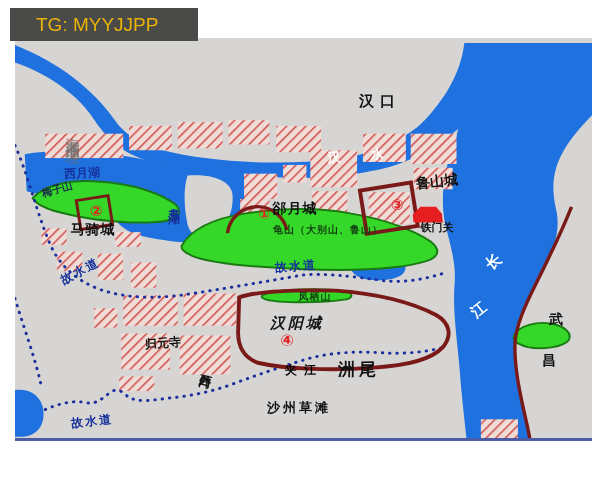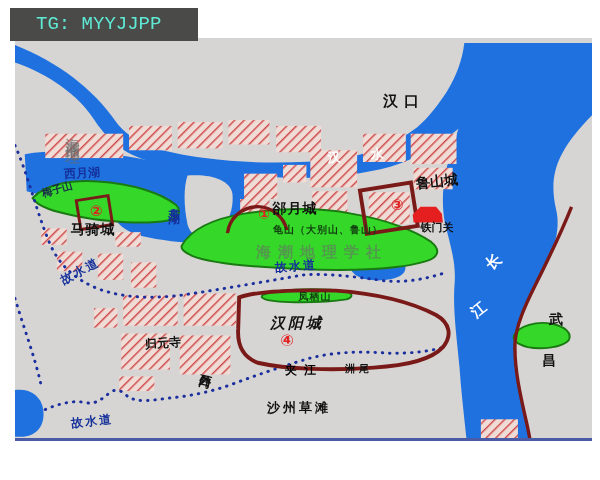--- a/index.html
+++ b/index.html
@@ -7,22 +7,22 @@
          font-family:"DejaVu Sans",sans-serif;}
   #map{position:absolute;left:15px;top:38px;width:577px;height:400px;background:#d7d5d3;
        overflow:hidden;border-bottom:3px solid #4a5ca6;}
   #map svg{position:absolute;left:0;top:0;}
   .lbl{position:absolute;transform:translate(-50%,-50%);white-space:nowrap;line-height:1;
        font-family:"DejaVu Sans",sans-serif;font-weight:bold;color:#111;}
   .vert{writing-mode:vertical-rl;}
   .navy{color:#15309a;}
   .marker{color:#e02222;font-weight:bold;}
   .wm{color:rgba(105,105,105,0.58);font-weight:bold;}
-  .banner{position:absolute;background:#4a4a49;color:#5eead4;
-          font-family:Liberation Mono, monospace;}
+  .banner{position:absolute;background:#4a4a49;color:#eab308;
+          font-family:Liberation Sans, sans-serif;}
   #banner-tl{left:10px;top:8px;width:188px;height:33px;font-size:19px;line-height:33px;
              padding-left:26px;box-sizing:border-box;}
   #banner-br{left:378px;top:445px;width:222px;height:35px;font-size:18px;line-height:35px;
              text-align:center;}
 </style>
 </head>
 <body>
 
 <div id="stage">
 
@@ -127,45 +127,44 @@
         <path stroke-width="3.5" d="
           M586,206 C 578,226 566,252 549,286 C 538,308 529,328 528,346 C 527,372 534,402 540,428
           C 543,442 545,452 546,462"></path>
         <path stroke-width="3.5" d="M233,233 A31,31 0 0 1 294,230"></path>
         <rect stroke-width="3" x="80" y="197" width="33" height="30" transform="rotate(-9 96 212)"></rect>
         <rect stroke-width="4" x="372" y="185" width="53" height="45" transform="rotate(-9 398 207)"></rect>
       </g>
       <path fill="#e51f1f" d="M423,214 L431,206 L447,206 L453,213 L454,222 L424,222 Z"></path>
     </svg>
 
-    <div class="lbl" style="left:365px;top:63px;font-size:15px;letter-spacing:6px;margin-left:24px;">汉口</div>
+    <div class="lbl" style="left:365px;top:63px;font-size:15px;letter-spacing:6px;">汉口</div>
     <div class="lbl" style="left:347px;top:117px;font-size:13px;color:#fff;letter-spacing:13px;transform:translate(-50%,-50%) rotate(-4deg);">汉 水</div>
     <div class="lbl navy" style="left:67px;top:135px;font-size:12px;transform:translate(-50%,-50%) rotate(-3deg);">西月湖</div>
     <div class="lbl navy vert" style="left:159px;top:163px;font-size:12px;letter-spacing:2px;">东月湖</div>
     <div class="lbl" style="left:42px;top:151px;font-size:10.5px;color:#1a2a4a;transform:translate(-50%,-50%) rotate(-16deg);">梅子山</div>
     <div class="lbl marker" style="left:81px;top:173px;font-size:15px;">②</div>
     <div class="lbl" style="left:78px;top:191px;font-size:14px;letter-spacing:1px;">马骑城</div>
     <div class="lbl" style="left:280px;top:154px;font-size:14px;letter-spacing:1px;margin-top:16px;">郤月城</div>
     <div class="lbl marker" style="left:249px;top:176px;font-size:14px;">①</div>
     <div class="lbl" style="left:422px;top:143px;font-size:14px;transform:translate(-50%,-50%) rotate(-6deg);">鲁山城</div>
     <div class="lbl marker" style="left:382px;top:167px;font-size:15px;">③</div>
     <div class="lbl" style="left:422px;top:189px;font-size:11px;">铁门关</div>
     <div class="lbl" style="left:313px;top:192px;font-size:10px;color:#123f10;letter-spacing:1px;">龟山（大别山、鲁山）</div>
-    <div class="lbl wm" style="left:307px;top:214px;font-size:15px;letter-spacing:7px;">海潮地理学社</div>
     <div class="lbl wm vert" style="left:58px;top:97px;font-size:14px;letter-spacing:4px;">海潮地理</div>
     <div class="lbl navy" style="left:65px;top:233px;font-size:12px;letter-spacing:2px;transform:translate(-50%,-50%) rotate(-28deg);">故水道</div>
     <div class="lbl navy" style="left:281px;top:228px;font-size:12px;letter-spacing:2px;transform:translate(-50%,-50%) rotate(-4deg);">故水道</div>
     <div class="lbl navy" style="left:77px;top:383px;font-size:12px;letter-spacing:2px;transform:translate(-50%,-50%) rotate(-6deg);">故水道</div>
     <div class="lbl" style="left:300px;top:259px;font-size:10px;color:#123f10;letter-spacing:1px;">凤栖山</div>
     <div class="lbl" style="left:282px;top:285px;font-size:15px;letter-spacing:3px;font-style:italic;">汉阳城</div>
     <div class="lbl marker" style="left:272px;top:303px;font-size:16px;">④</div>
     <div class="lbl" style="left:148px;top:305px;font-size:12px;transform:translate(-50%,-50%) rotate(-4deg);">归元寺</div>
     <div class="lbl vert" style="left:194px;top:328px;font-size:12px;transform:translate(-50%,-50%) rotate(14deg);">西门外</div>
     <div class="lbl" style="left:289px;top:332px;font-size:12px;color:#000000;letter-spacing:7px;">夹江</div>
-    <div class="lbl" style="left:344px;top:331px;font-size:10px;letter-spacing:4px;">洲尾</div>
+    <div class="lbl" style="left:344px;top:331px;font-size:17px;letter-spacing:4px;">洲尾</div>
     <div class="lbl" style="left:284px;top:369px;font-size:13px;letter-spacing:3px;">沙州草滩</div>
     <div class="lbl" style="left:479px;top:224px;font-size:15px;color:#fff;transform:translate(-50%,-50%) rotate(-38deg);">长</div>
     <div class="lbl" style="left:464px;top:272px;font-size:15px;color:#fff;transform:translate(-50%,-50%) rotate(-38deg);">江</div>
     <div class="lbl" style="left:541px;top:281px;font-size:14px;">武</div>
     <div class="lbl" style="left:534px;top:322px;font-size:14px;">昌</div>
   </div>
 
   <div id="banner-tl" class="banner">TG: MYYJJPP</div>
 
 </div>

